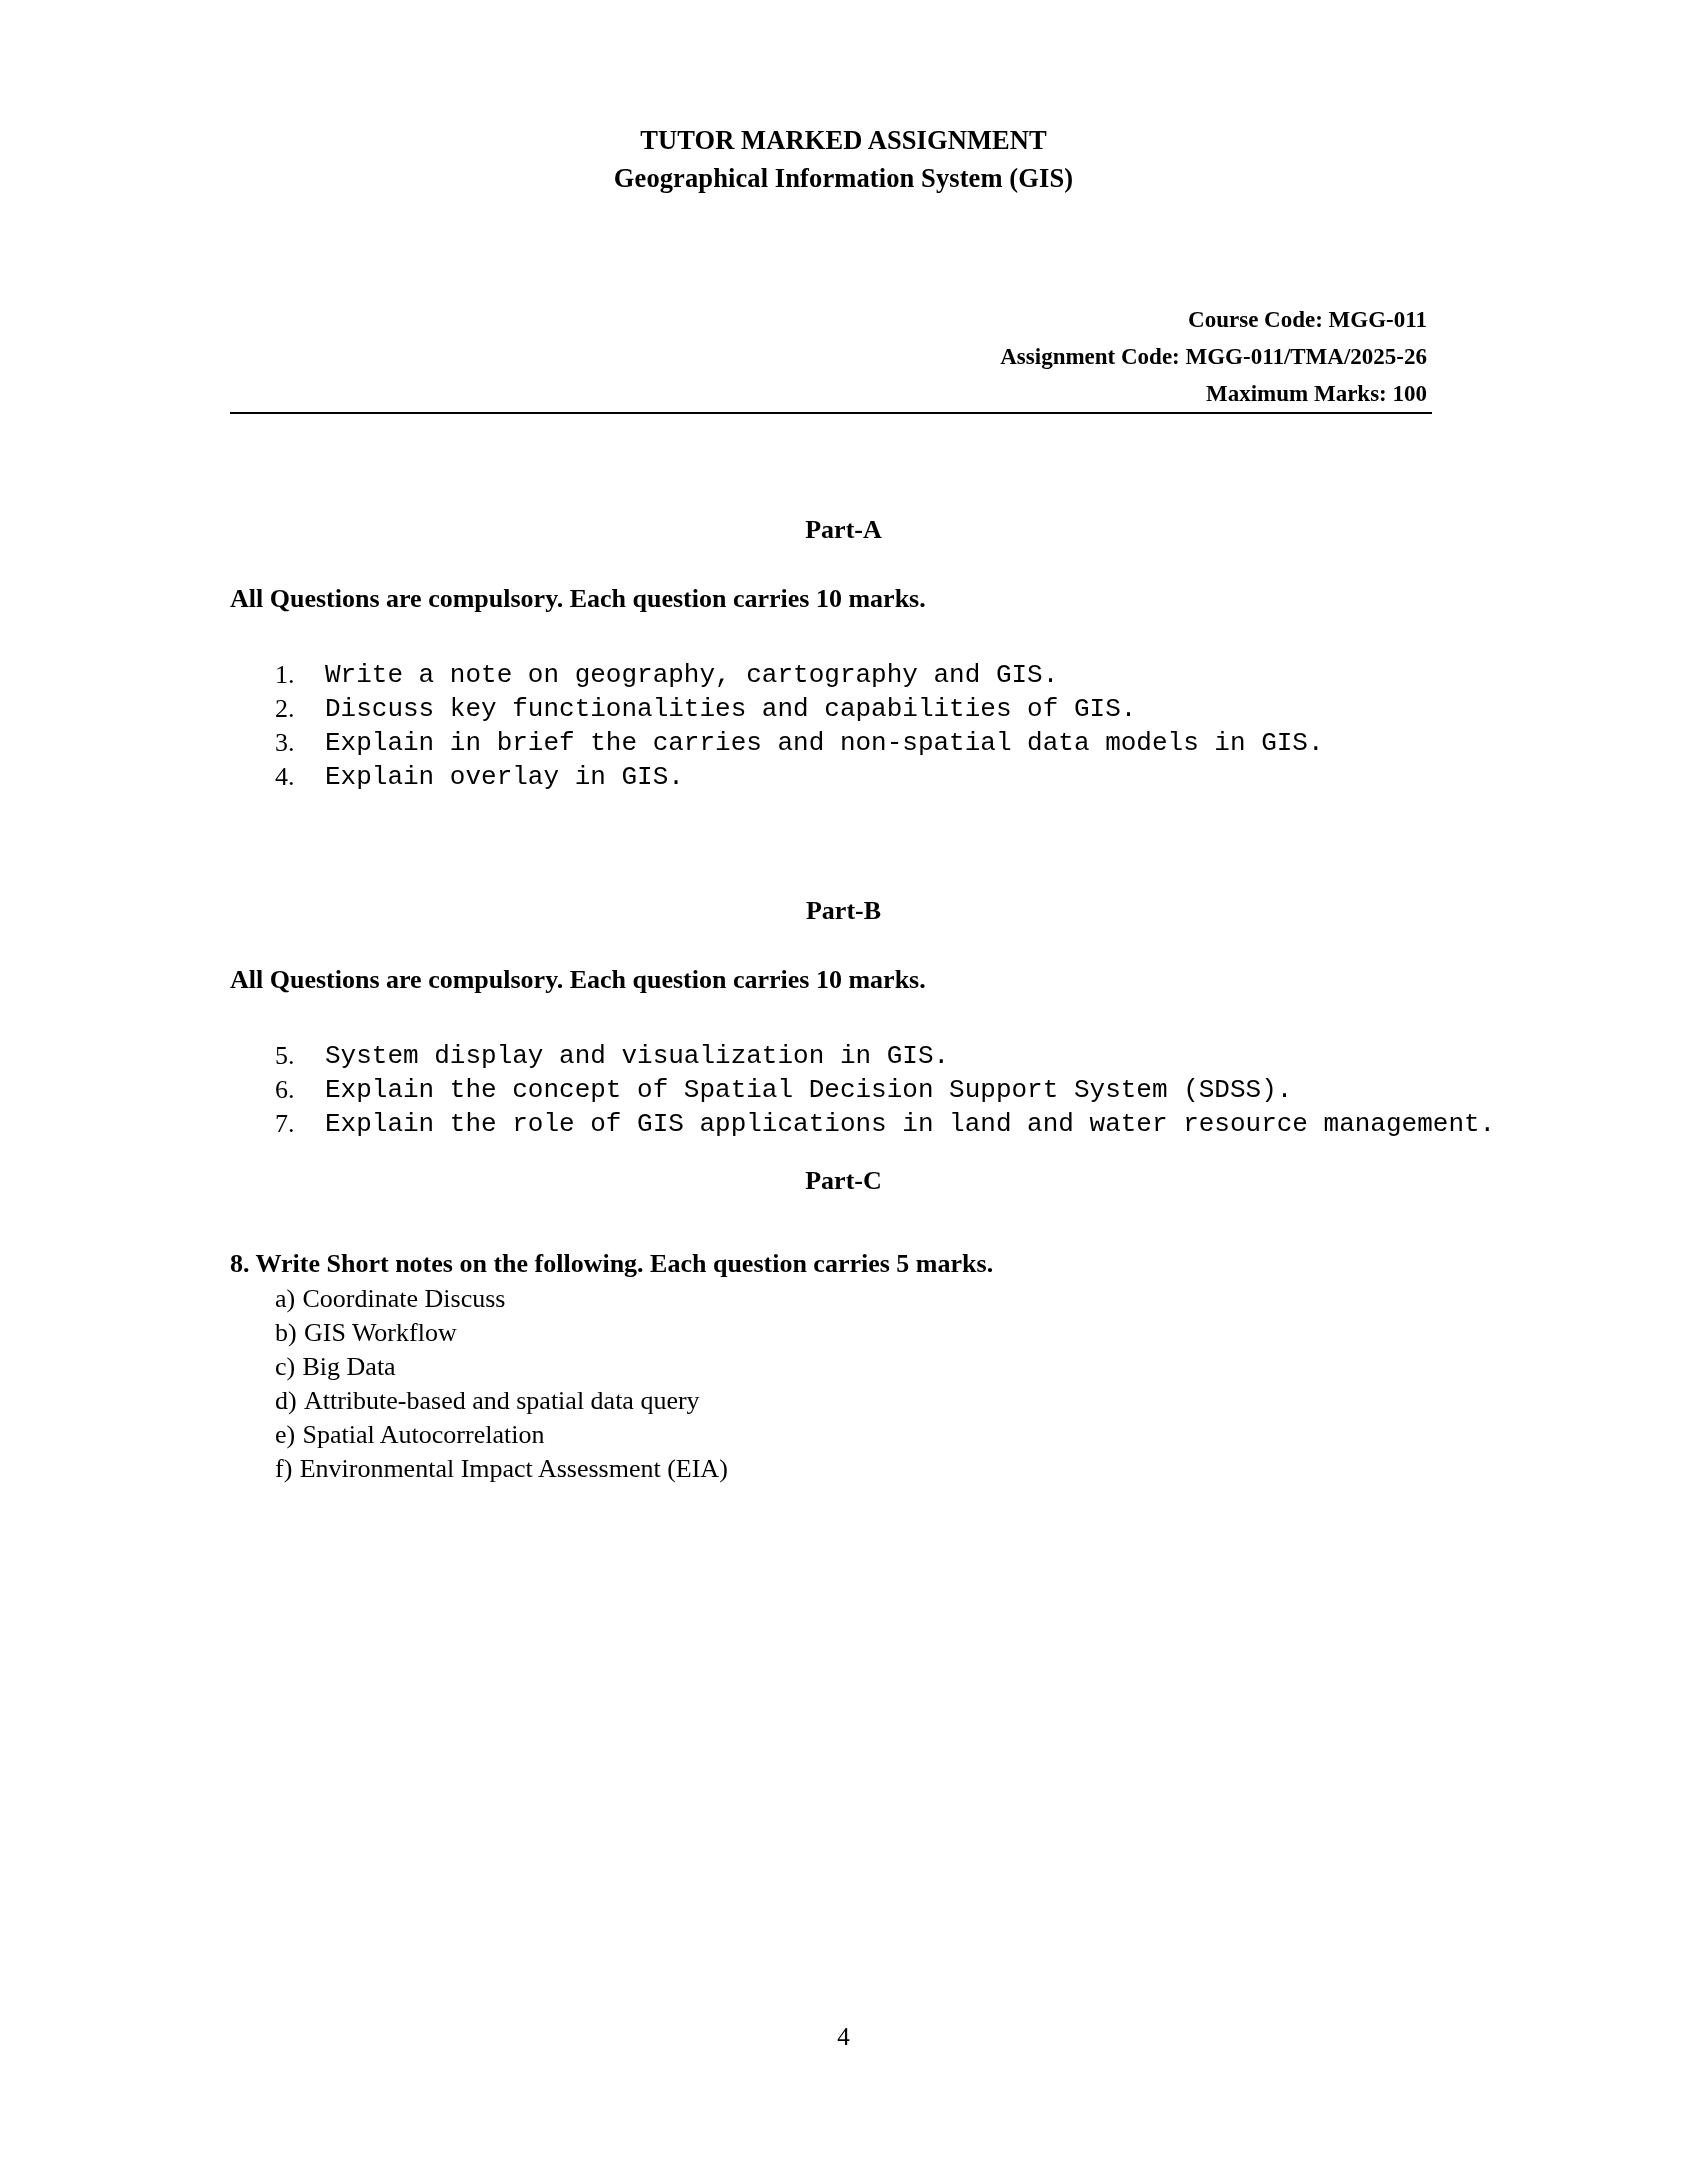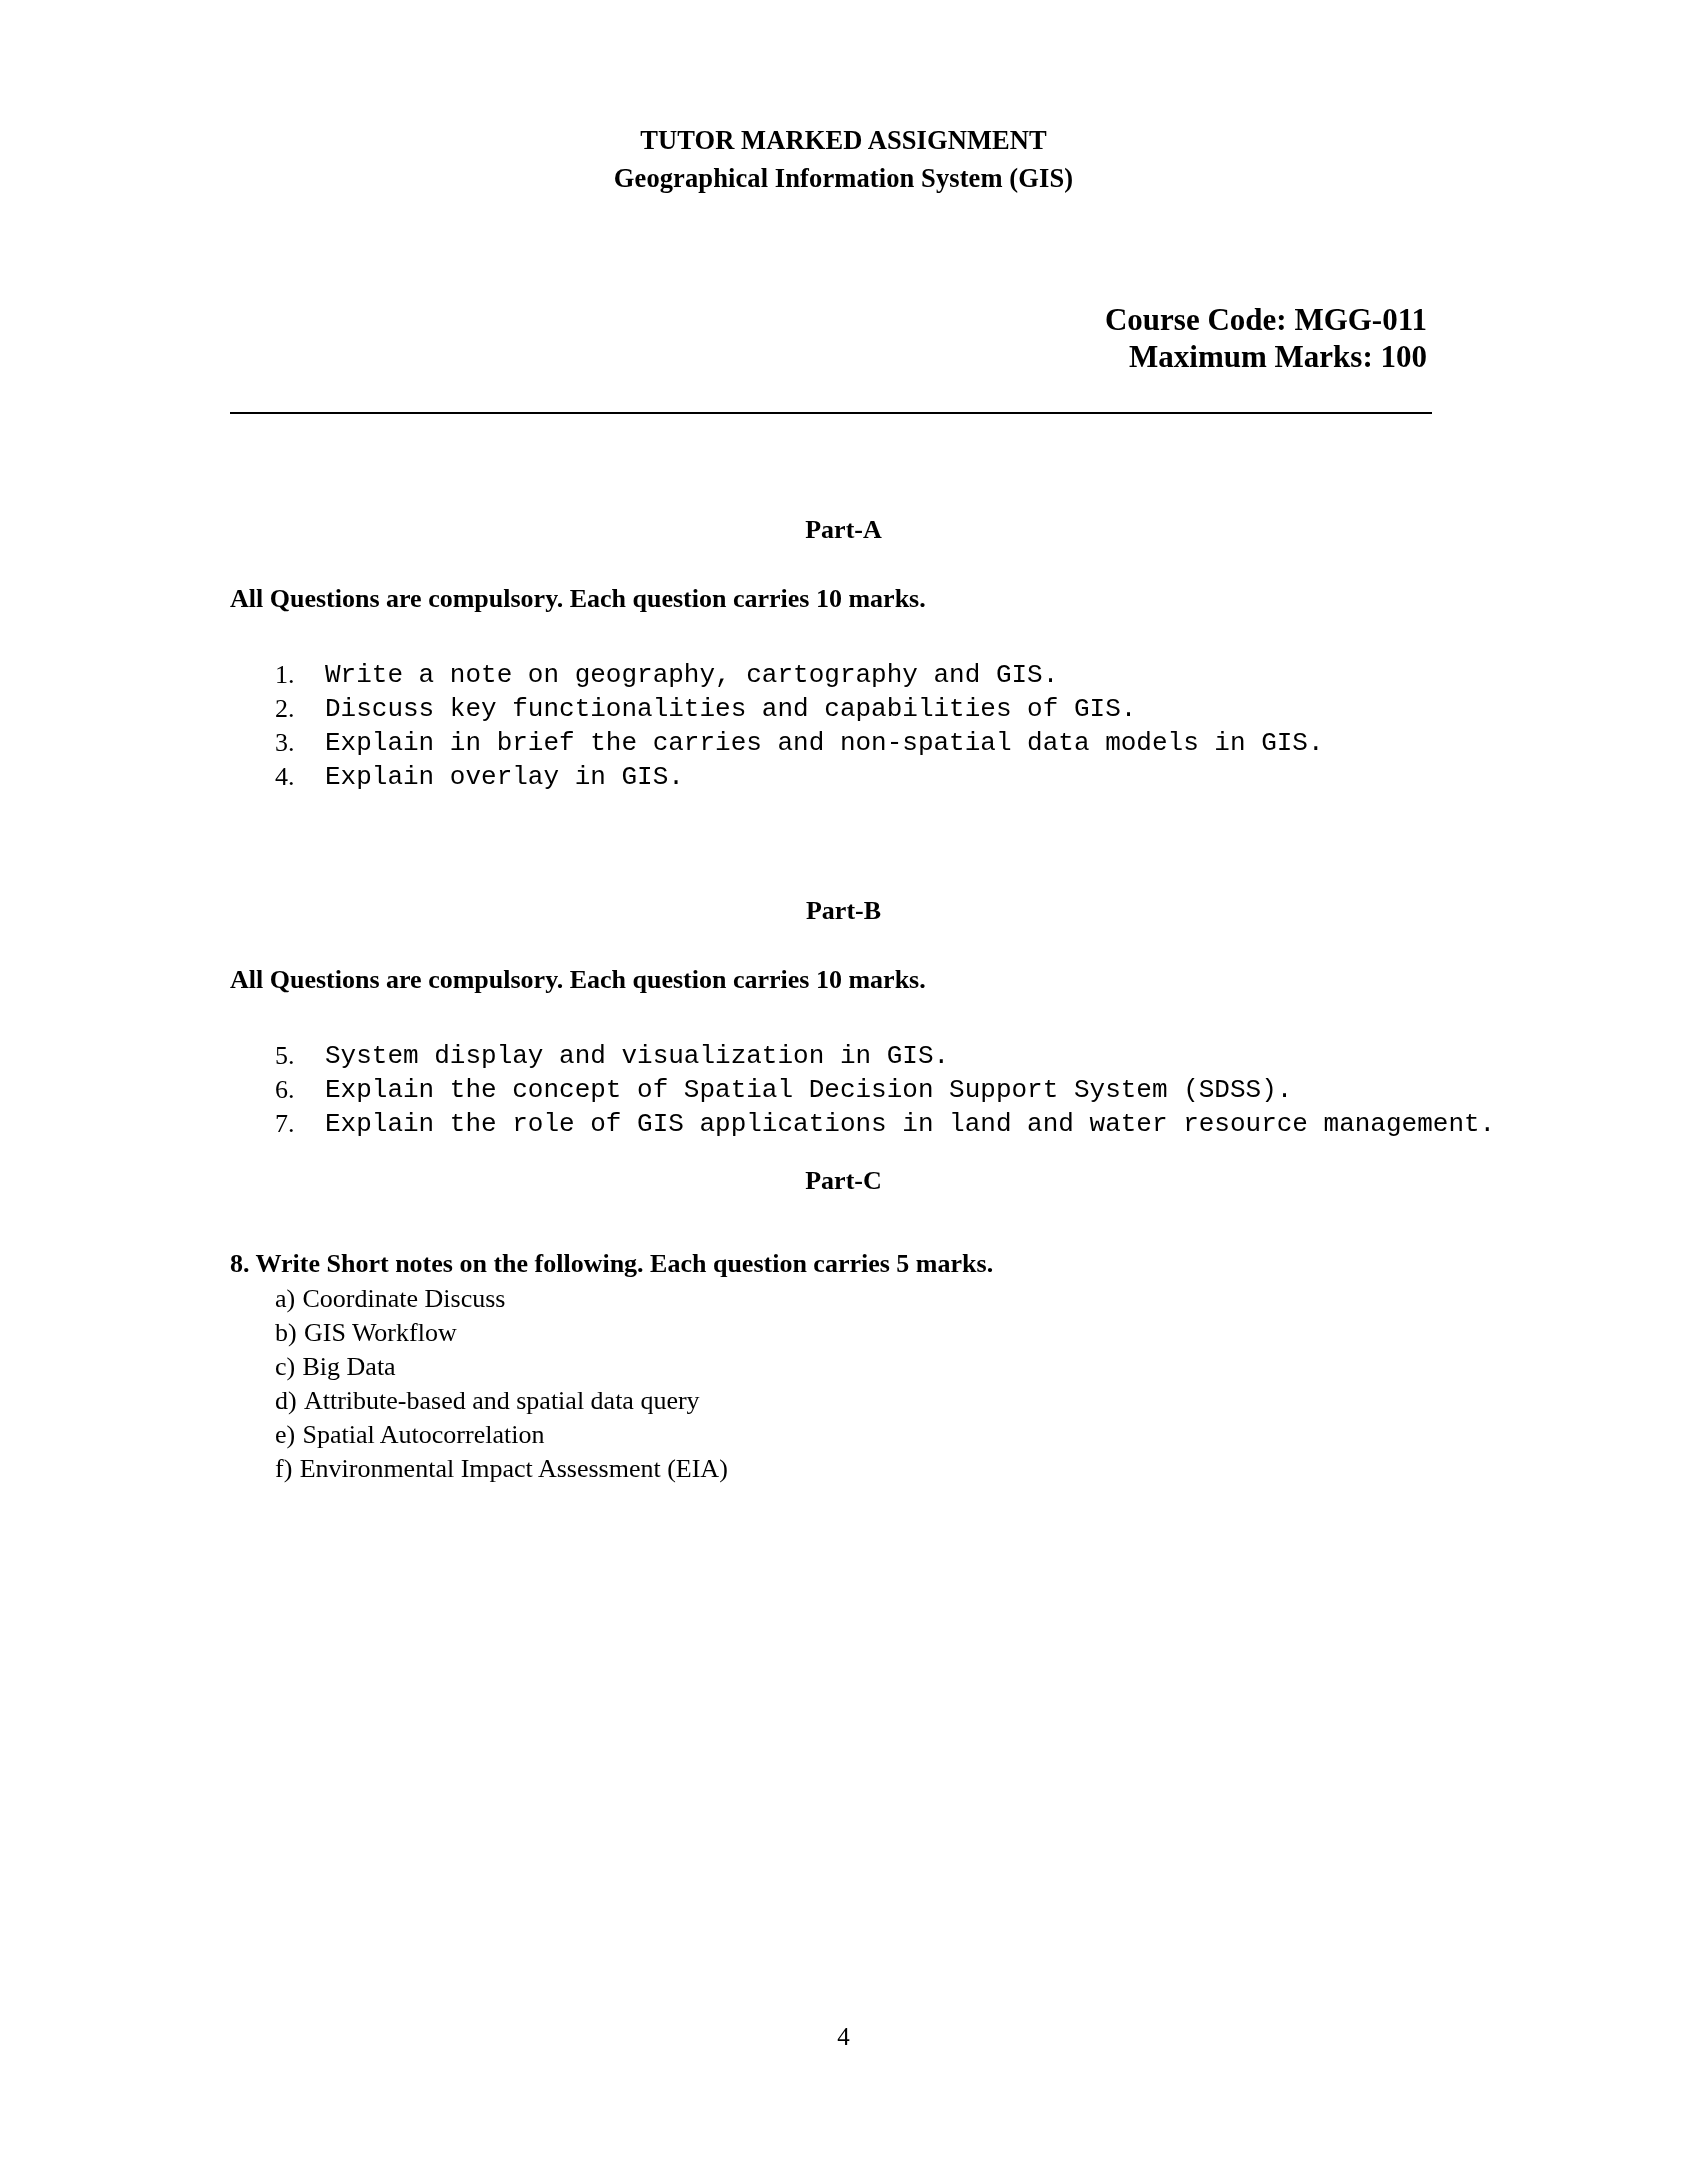--- a/index.html
+++ b/index.html
@@ -38,21 +38,21 @@
 
   
   .code-block {
     position: absolute;
     top: 301px;
     left: 230px;
     width: 1197px;
     text-align: right;
   }
   .code-block .code-line {
-    font-size: 31px;
+    font-size: 23px;
     font-weight: bold;
     line-height: 37px;
   }
 
   .rule {
     position: absolute;
     top: 412px;
     left: 230px;
     width: 1202px;
     height: 0;
@@ -152,20 +152,21 @@
 
 <div class="page">
 
   <div class="doc-header">
     <div class="line">TUTOR MARKED ASSIGNMENT</div>
     <div class="line second">Geographical Information System (GIS)</div>
   </div>
 
   <div class="code-block">
     <div class="code-line">Course Code: MGG-011</div>
+    <div class="code-line">Assignment Code: MGG-011/TMA/2025-26</div>
     <div class="code-line">Maximum Marks: 100</div>
   </div>
 
   <div class="rule"></div>
 
   <div class="part-heading part-a-heading">Part-A</div>
   <div class="instruction instr-a">All Questions are compulsory. Each question carries 10 marks.</div>
   <ul class="qlist qlist-a">
     <li>
       <span class="num">1.</span>

